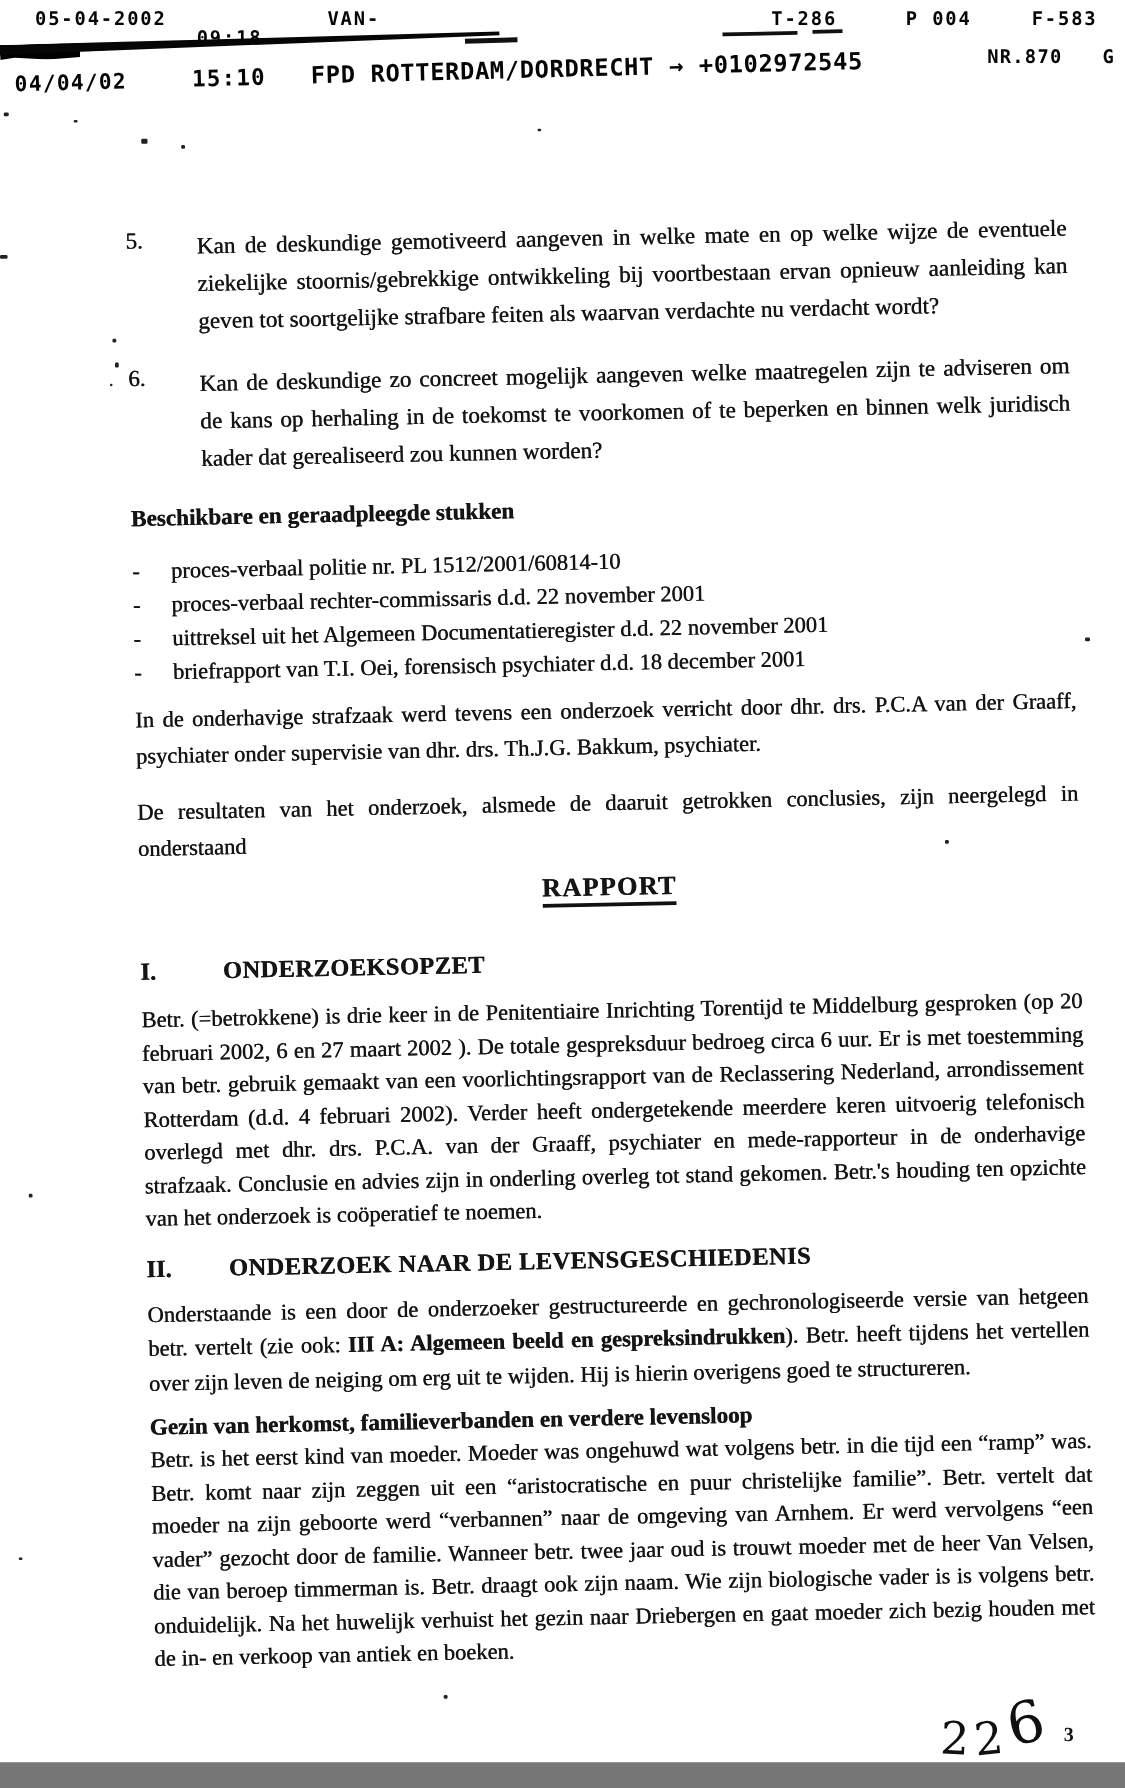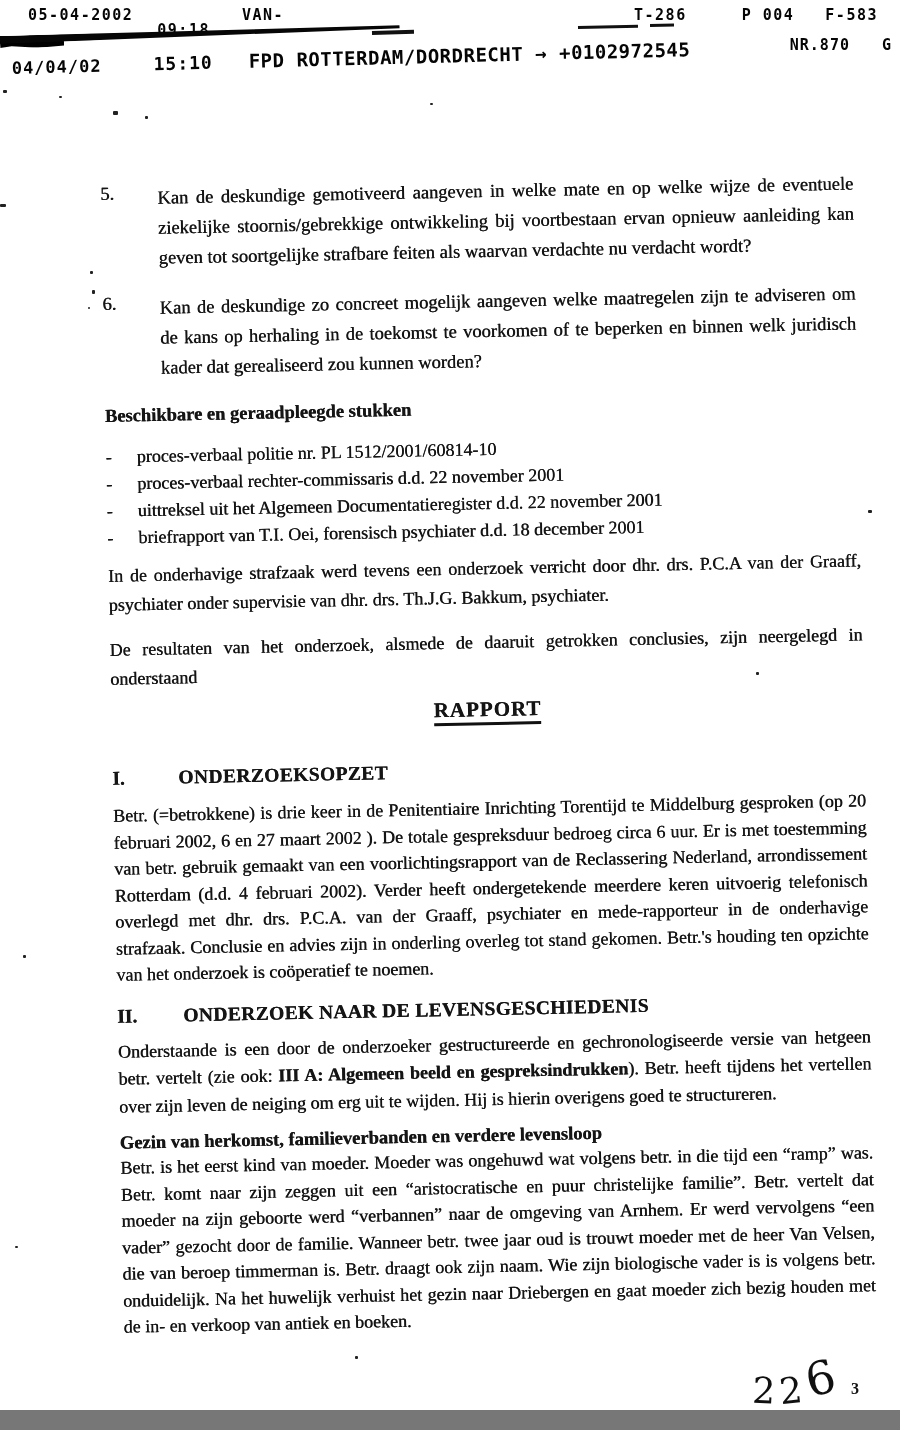--- a/index.html
+++ b/index.html
@@ -13,24 +13,24 @@
     color:#141414;
   }
   
   .fax-row1{
     position:absolute;top:6px;left:28px;right:22px;
     display:flex;align-items:flex-start;
     font-family:"DejaVu Sans Mono", monospace;
     font-weight:bold;font-size:15px;letter-spacing:1.5px;color:#050505;
   }
   .fax-row1 .gap-a{margin-left:24px;margin-top:15px;}
-  .fax-row1 .gap-b{margin-left:32px;}
+  .fax-row1 .gap-b{margin-left:52px;}
   .fax-row1 .spacer{flex:1;}
   .fax-row1 .gap-c{margin-left:26px;padding-left:29px;}
-  .fax-row1 .gap-d{margin-left:31px;}
+  .fax-row1 .gap-d{margin-left:48px;}
   .fax-nr-row{
     position:absolute;top:36px;right:8px;
     display:flex;gap:32px;
     font-family:"DejaVu Sans Mono", monospace;
     font-weight:bold;font-size:15px;letter-spacing:1px;color:#050505;
   }
   .fax-row3{
     position:absolute;top:56px;left:12px;
     display:flex;align-items:baseline;
     font-family:"DejaVu Sans Mono", monospace;

